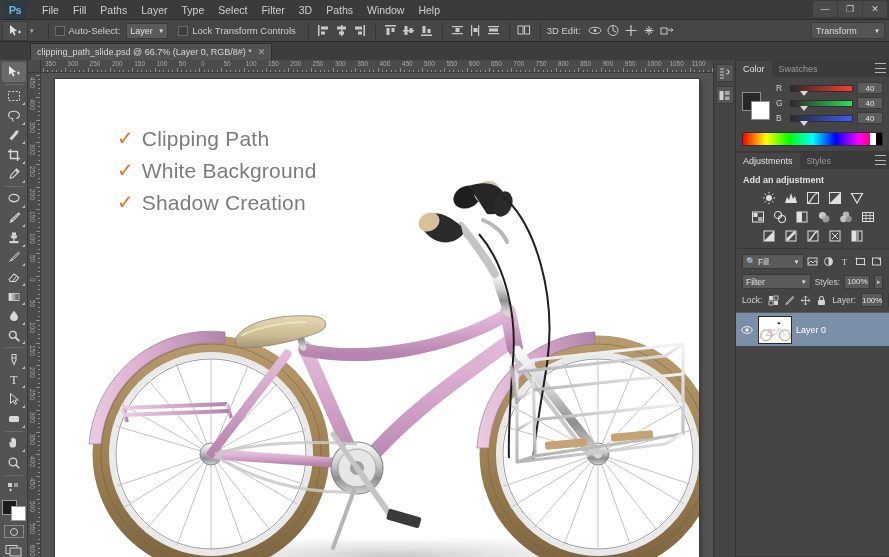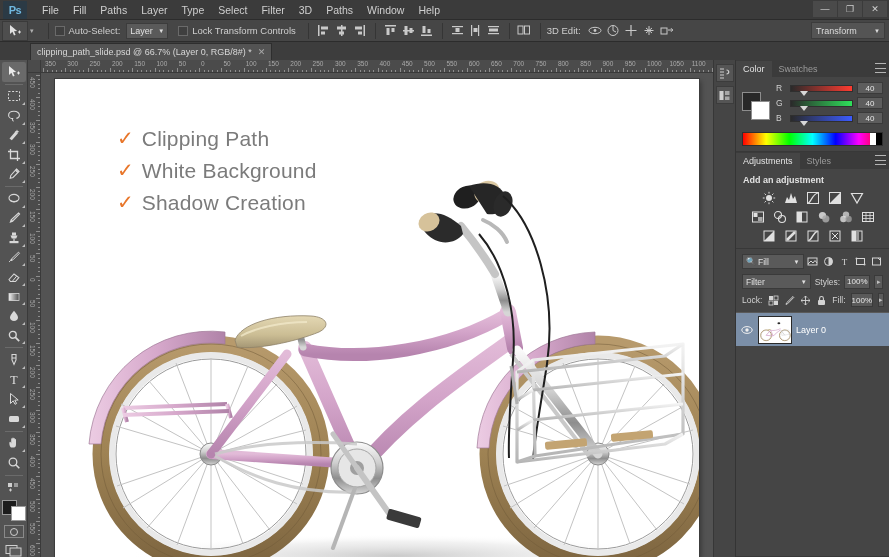--- a/index.html
+++ b/index.html
@@ -1325,21 +1325,21 @@
                 <svg width="11" height="11">
                   <path d="M5.5 1 L5.5 10 M1 5.5 L10 5.5 M5.5 1 L4 2.6 M5.5 1 L7 2.6 M5.5 10 L4 8.4 M5.5 10 L7 8.4 M1 5.5 L2.6 4 M1 5.5 L2.6 7 M10 5.5 L8.4 4 M10 5.5 L8.4 7" stroke="#d4d4d4" stroke-width=".9" fill="none"></path>
                 </svg>
               </span>
             <span class="lock-ico">
                 <svg width="11" height="11">
                   <rect x="2" y="5" width="7" height="5" rx="1" fill="#d4d4d4"></rect>
                   <path d="M3.6 5 L3.6 3.4 A1.9 1.9 0 0 1 7.4 3.4 L7.4 5" fill="none" stroke="#d4d4d4" stroke-width="1.1"></path>
                 </svg>
               </span>
-            <span class="op-lbl" style="margin-left:auto">Fill:</span>
+            <span class="op-lbl" style="margin-left:auto">Layer:</span>
             <span class="op-val">100%</span>
             <span class="op-arrow">▸</span>
           </div>
 
           <div class="layerlist">
             <div class="layer-row">
               <span class="eye">
                 <svg width="12" height="10">
                     <ellipse cx="6" cy="5" rx="5.2" ry="3.4" fill="none" stroke="#f0f0f0" stroke-width="1"></ellipse>
                     <circle cx="6" cy="5" r="1.7" fill="#f0f0f0"></circle>

